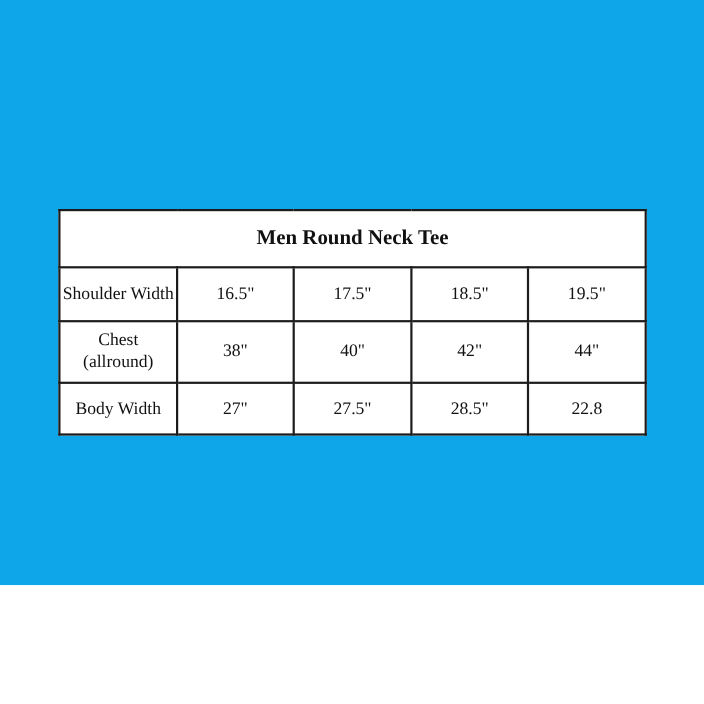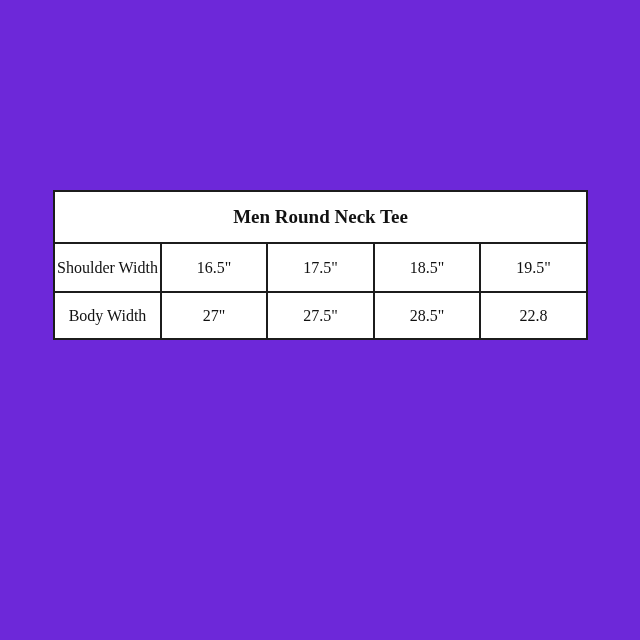--- a/index.html
+++ b/index.html
@@ -3,22 +3,22 @@
 <meta charset="utf-8">
 <style>
   html, body {
     margin: 0;
     padding: 0;
     background: #ffffff;
   }
   .canvas {
     position: relative;
     width: 640px;
-    height: 640px;
-    background: #6d28d9;
+    height: 532px;
+    background: #0ea5e9;
     overflow: hidden;
     font-family: "Liberation Serif", serif;
     color: #111111;
   }
   table.size-table {
     position: absolute;
     left: 53px;
     top: 190px;
     width: 533px;
     border-collapse: collapse;
@@ -59,20 +59,27 @@
       <tr class="title-row">
         <td colspan="5">Men Round Neck Tee</td>
       </tr>
       <tr class="row-shoulder">
         <td>Shoulder Width</td>
         <td>16.5"</td>
         <td>17.5"</td>
         <td>18.5"</td>
         <td>19.5"</td>
       </tr>
+      <tr class="row-chest">
+        <td>Chest (allround)</td>
+        <td>38"</td>
+        <td>40"</td>
+        <td>42"</td>
+        <td>44"</td>
+      </tr>
       <tr class="row-body">
         <td>Body Width</td>
         <td>27"</td>
         <td>27.5"</td>
         <td>28.5"</td>
         <td>22.8</td>
       </tr>
     </tbody>
   </table>
 </div>

